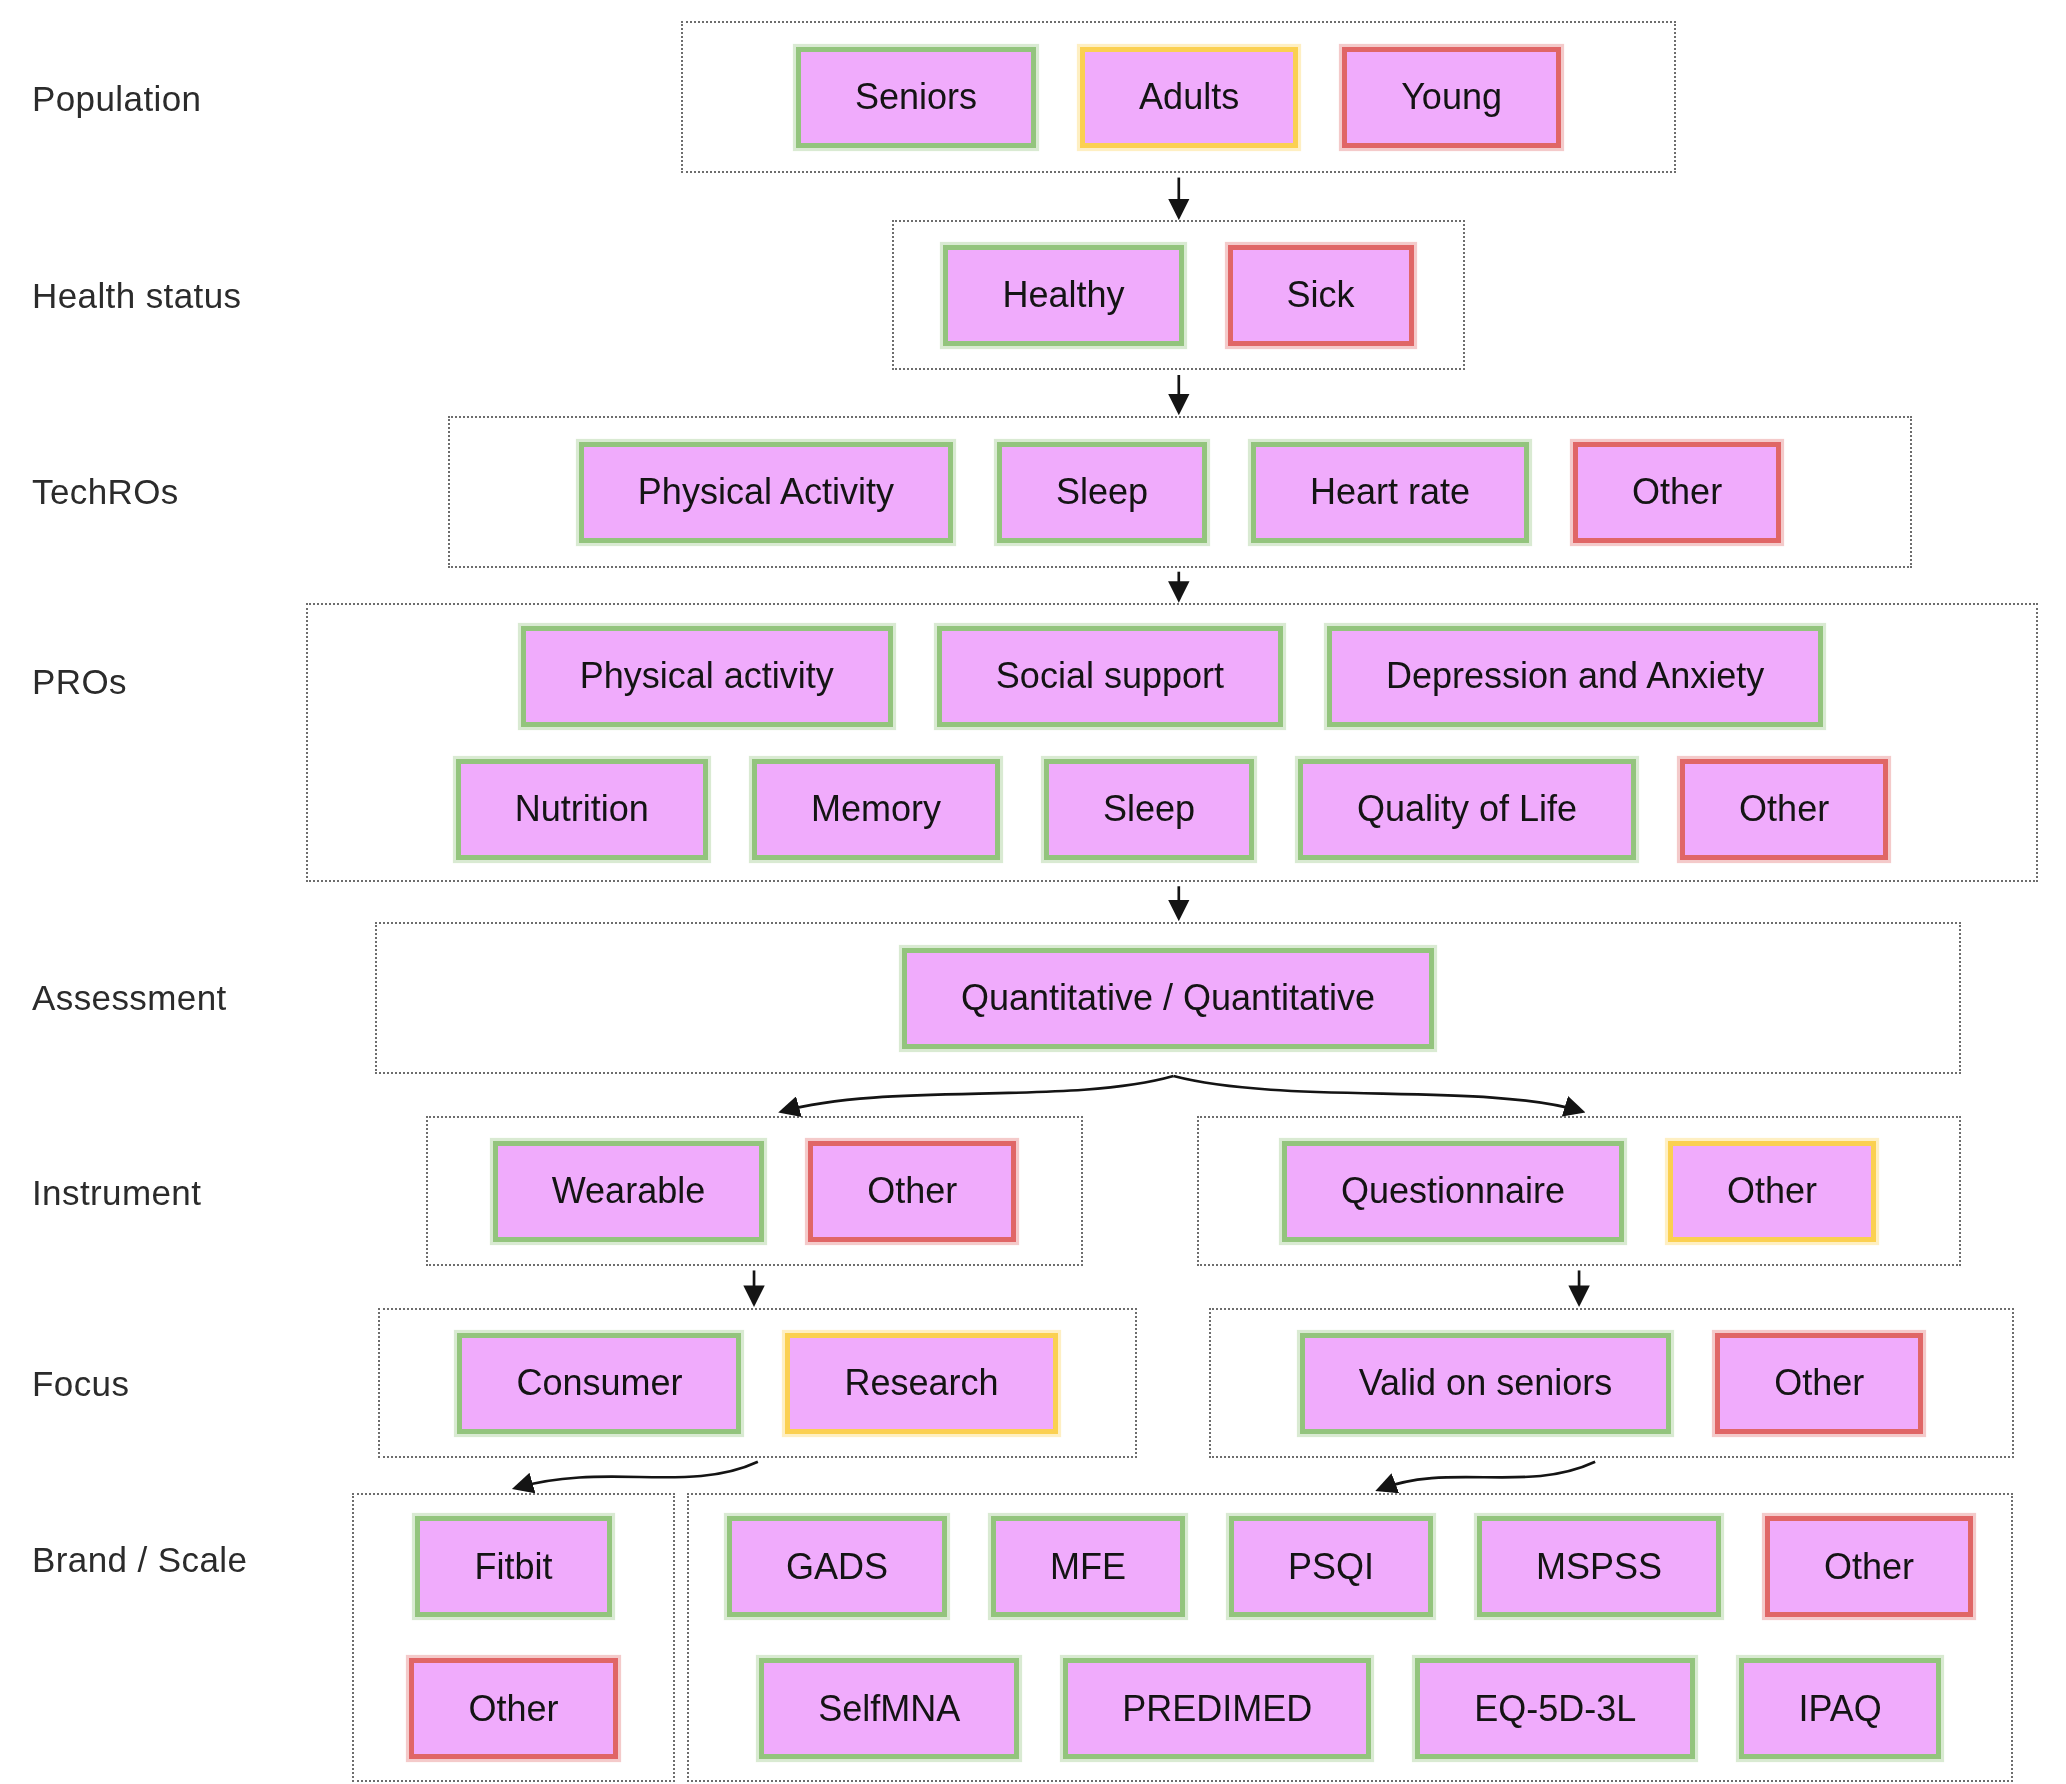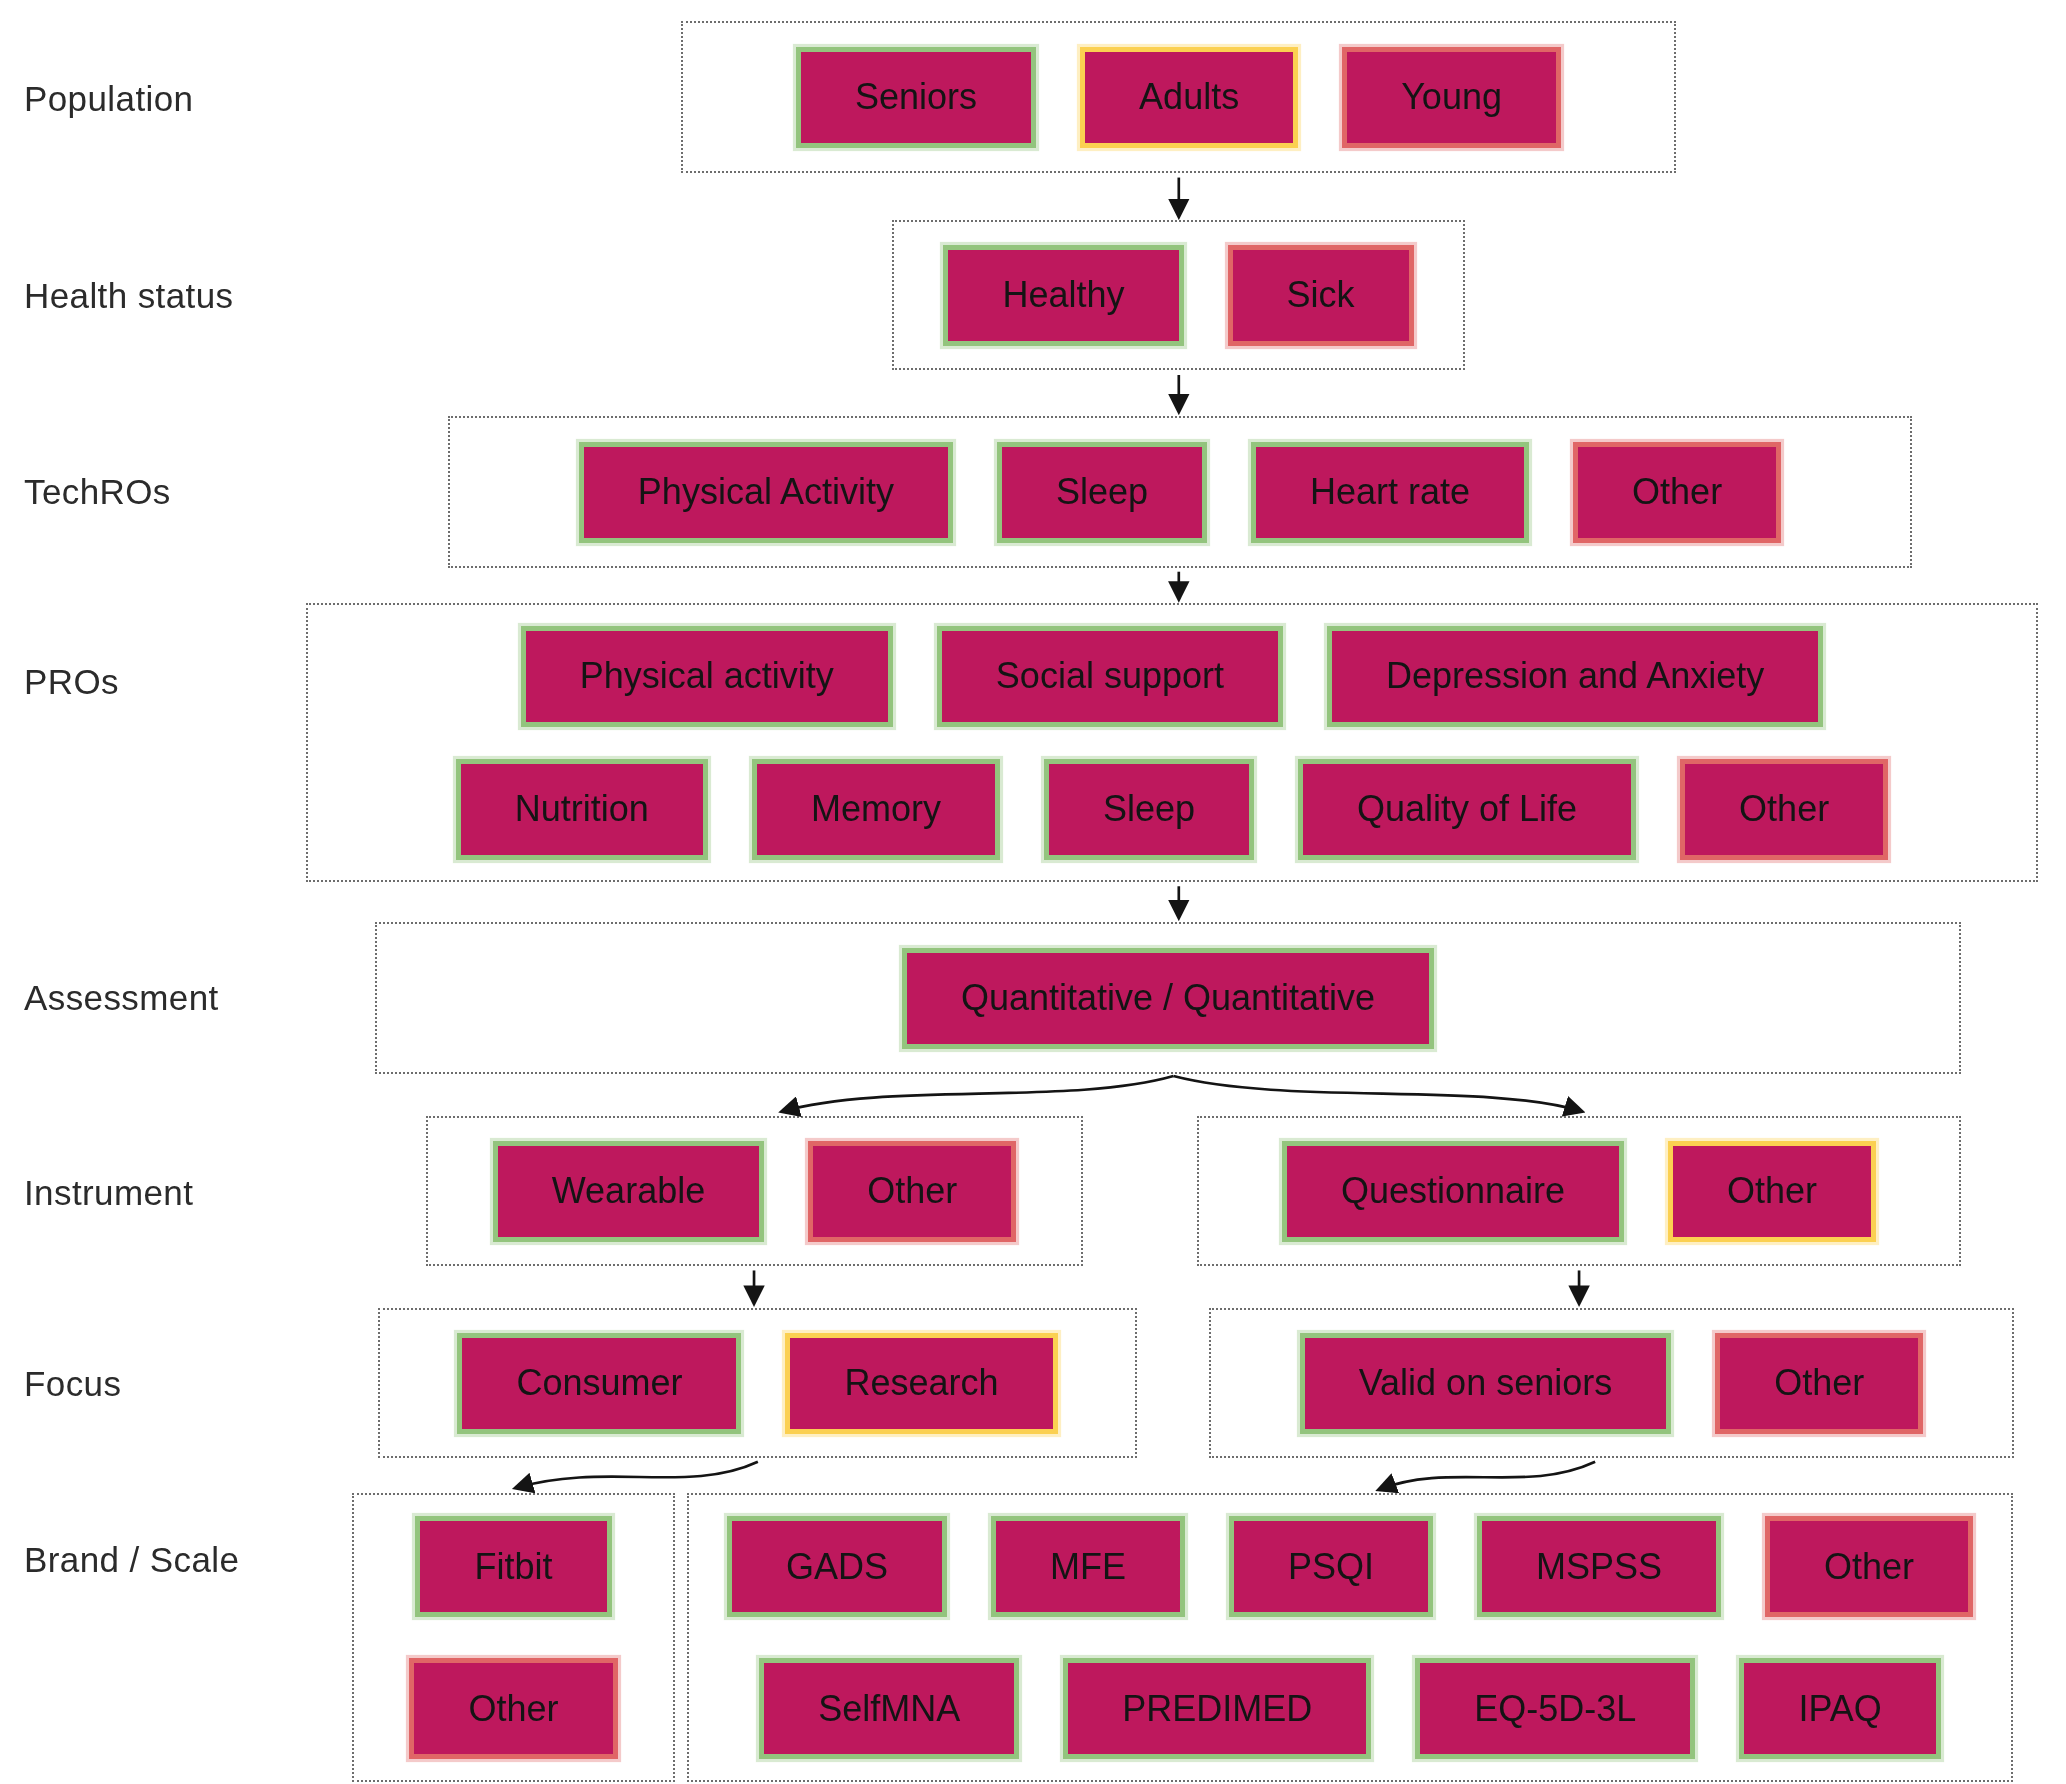--- a/index.html
+++ b/index.html
@@ -5,38 +5,38 @@
   html,body{margin:0;padding:0;background:#ffffff;}
   body{
     position:relative;
     width:2066px;height:1784px;
     font-family:"Liberation Sans", sans-serif;
     color:#1c1c1c;
     overflow:hidden;
   }
   *{box-sizing:border-box;}
   .lbl{
-    position:absolute;left:24px;
+    position:absolute;left:32px;
     font-size:35px;color:#2b2b2b;letter-spacing:0.4px;
     white-space:nowrap;
   }
   .group{
     position:absolute;
     border:2.3px dotted #6d6d6d;
     display:flex;align-items:center;justify-content:center;
     gap:44px;
   }
   .group.col{flex-direction:column;gap:34px;}
   .line{display:flex;gap:44px;justify-content:center;align-items:center;}
   .box{
     height:101px;
     display:flex;align-items:center;justify-content:center;
     padding:0 54px;
     border:5.4px solid #93c47d;
-    background:#be185d;
+    background:#f0abfc;
     font-size:36px;color:#141414;
     white-space:nowrap;
   }
   svg.arrows{position:absolute;left:0;top:0;pointer-events:none;}
   svg.arrows path{fill:none;stroke:#141414;stroke-width:3.5px;}
 </style>
 </head>
 <body>
 
 <div class="lbl" style="top:79px">Population</div>

